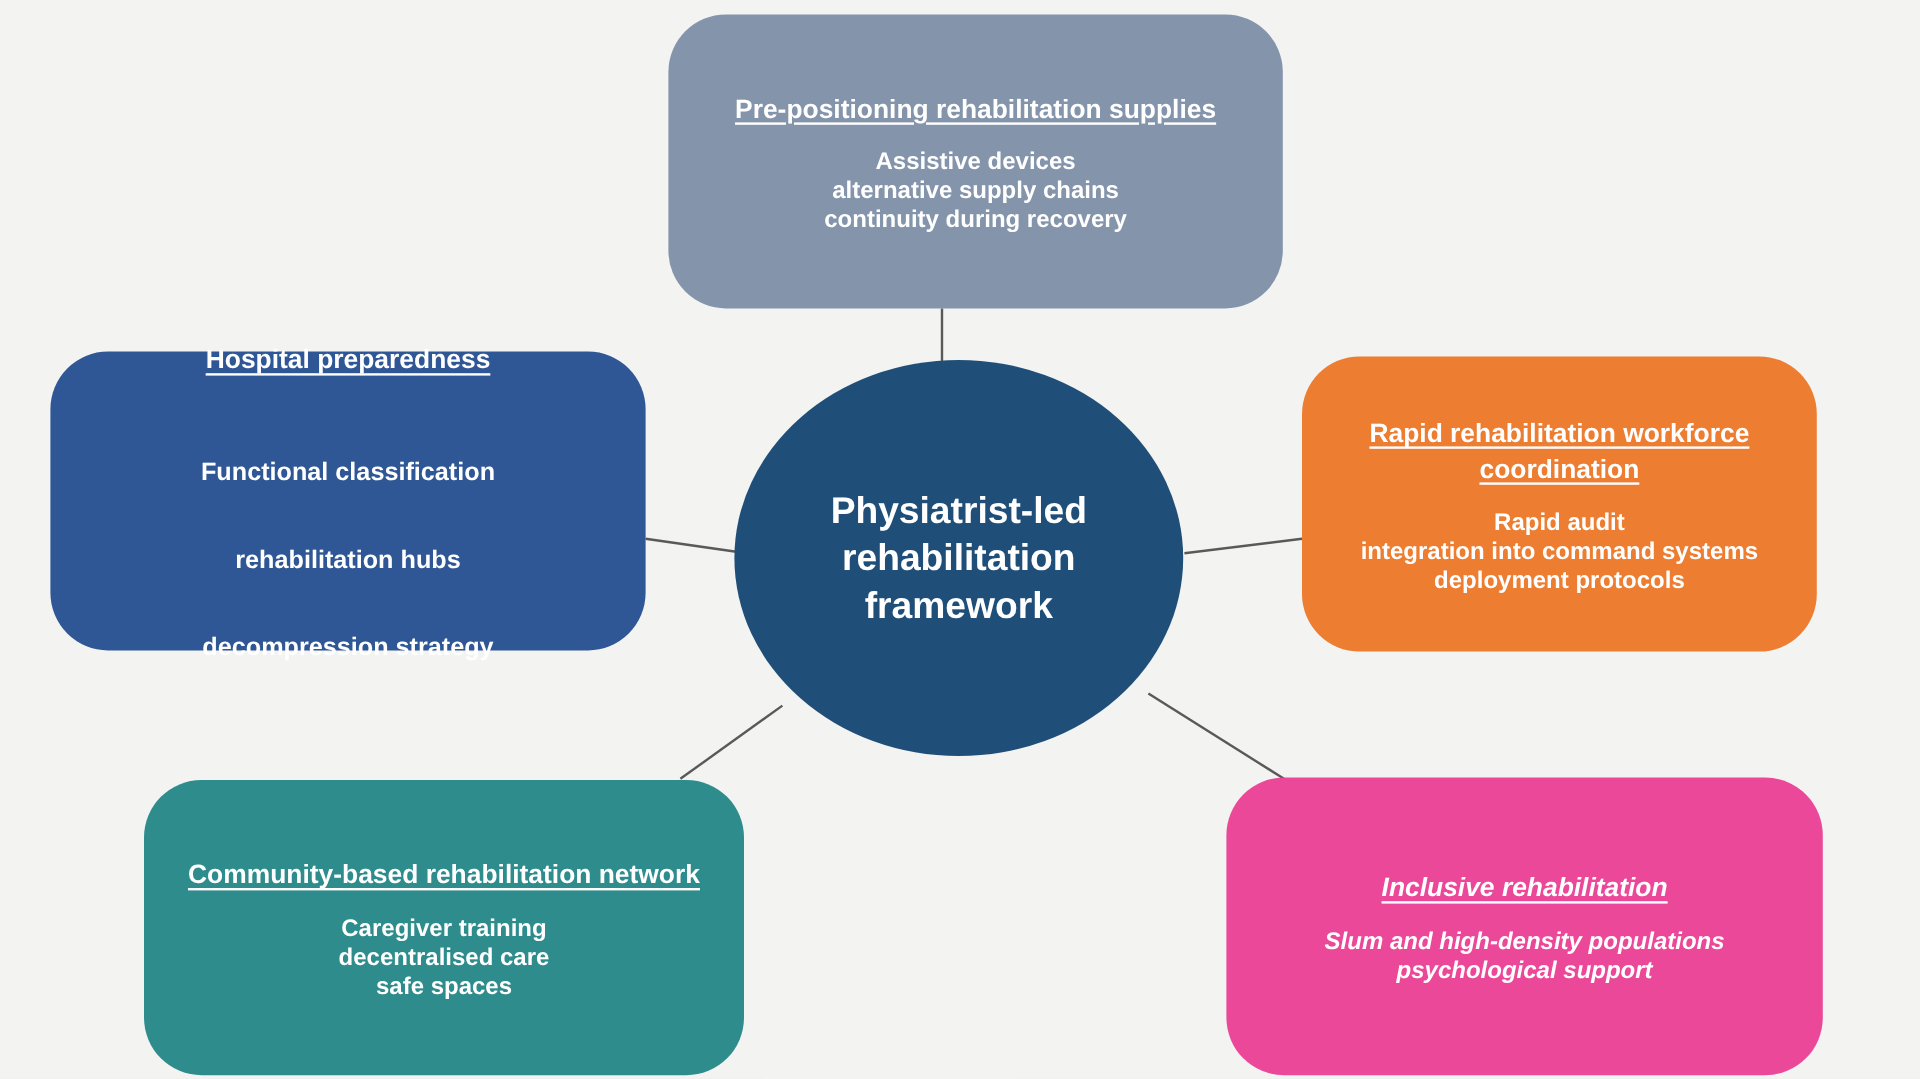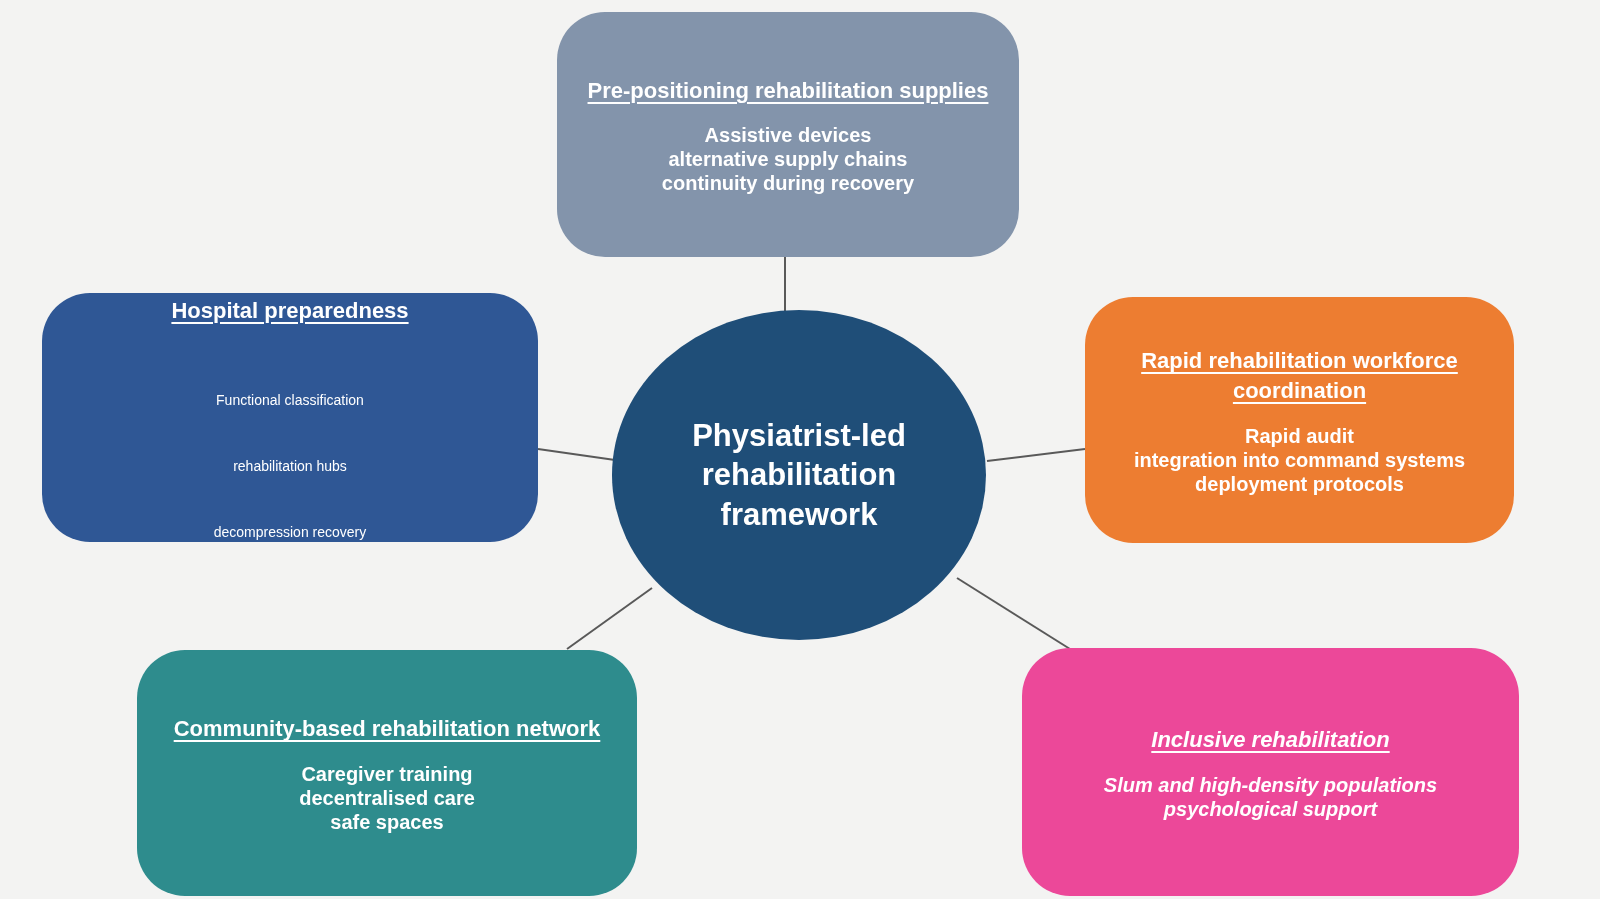--- a/index.html
+++ b/index.html
@@ -41,47 +41,47 @@
     margin-bottom: 16px;
   }
   .node-item {
     font-size: 20px;
     font-weight: bold;
     line-height: 1.0;
     margin-top: 4px;
   }
   .node-item:first-of-type { margin-top: 2px; }
   .regular-body .node-item {
-    font-weight: 400;
-    font-size: 14px;
+    font-weight: 700;
+    font-size: 21px;
   }
   .center-ellipse {
     position: absolute;
     left: 612px;
-    top: 310px;
+    top: 300px;
     width: 374px;
     height: 330px;
     border-radius: 50%;
     display: flex;
     align-items: center;
     justify-content: center;
     text-align: center;
   }
   .center-label {
     color: #ffffff;
     font-size: 31px;
     font-weight: bold;
     line-height: 1.27;
     white-space: pre-line;
   }
   
-  .box-top          { left: 557px;  top: 12px;  width: 462px; height: 245px; }
+  .box-top          { left: 557px;  top: 12px;  width: 512px; height: 245px; }
   .box-left         { left: 42px;   top: 293px; width: 496px; height: 249px; }
   .box-right        { left: 1085px; top: 297px; width: 429px; height: 246px; }
-  .box-bottom-left  { left: 137px;  top: 650px; width: 500px; height: 246px; }
+  .box-bottom-left  { left: 120px;  top: 650px; width: 500px; height: 246px; }
   .box-bottom-right { left: 1022px; top: 648px; width: 497px; height: 248px; }
 </style>
 </head>
 <body>
 
 <div class="canvas">
 
   <svg class="connectors" viewBox="0 0 1600 899" xmlns="http://www.w3.org/2000/svg">
     <line x1="785" y1="257" x2="785" y2="312" stroke="#595959" stroke-width="2"></line>
     <line x1="538" y1="449" x2="615" y2="460" stroke="#595959" stroke-width="2"></line>
@@ -94,21 +94,21 @@
     <div class="node-title">Pre-positioning rehabilitation supplies</div>
     <div class="node-item">Assistive devices</div>
     <div class="node-item">alternative supply chains</div>
     <div class="node-item">continuity during recovery</div>
   </div>
 
   <div class="node-box box-left regular-body" style="background: rgb(47, 87, 149); gap: 48px;">
     <div class="node-title">Hospital preparedness</div>
     <div class="node-item">Functional classification</div>
     <div class="node-item">rehabilitation hubs</div>
-    <div class="node-item">decompression recovery</div>
+    <div class="node-item">decompression strategy</div>
   </div>
 
   <div class="node-box box-right" style="background: rgb(237, 125, 49);">
     <div class="node-title">Rapid rehabilitation workforce coordination</div>
     <div class="node-item">Rapid audit</div>
     <div class="node-item">integration into command systems</div>
     <div class="node-item">deployment protocols</div>
   </div>
 
   <div class="node-box box-bottom-left" style="background: rgb(46, 140, 141);">

